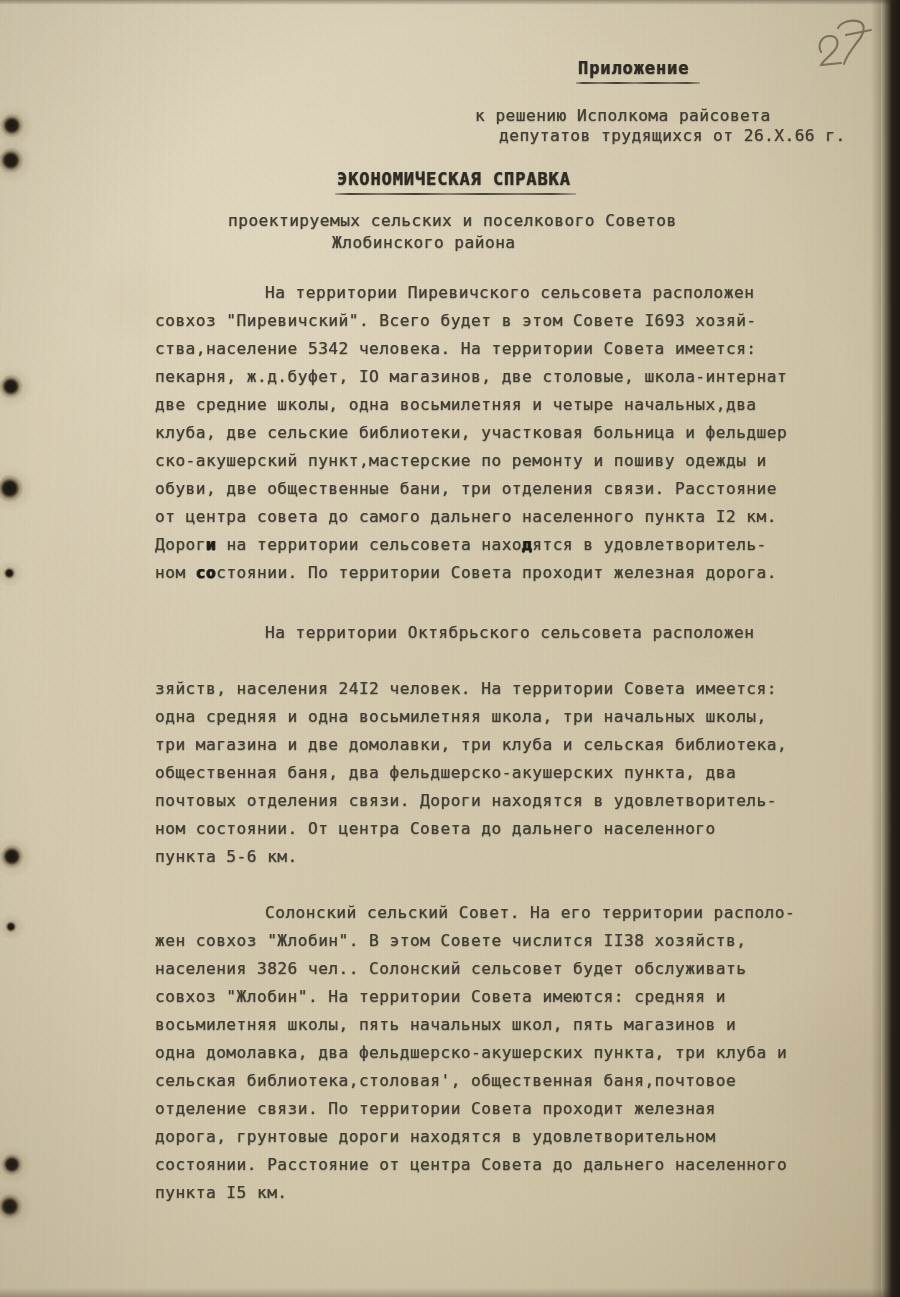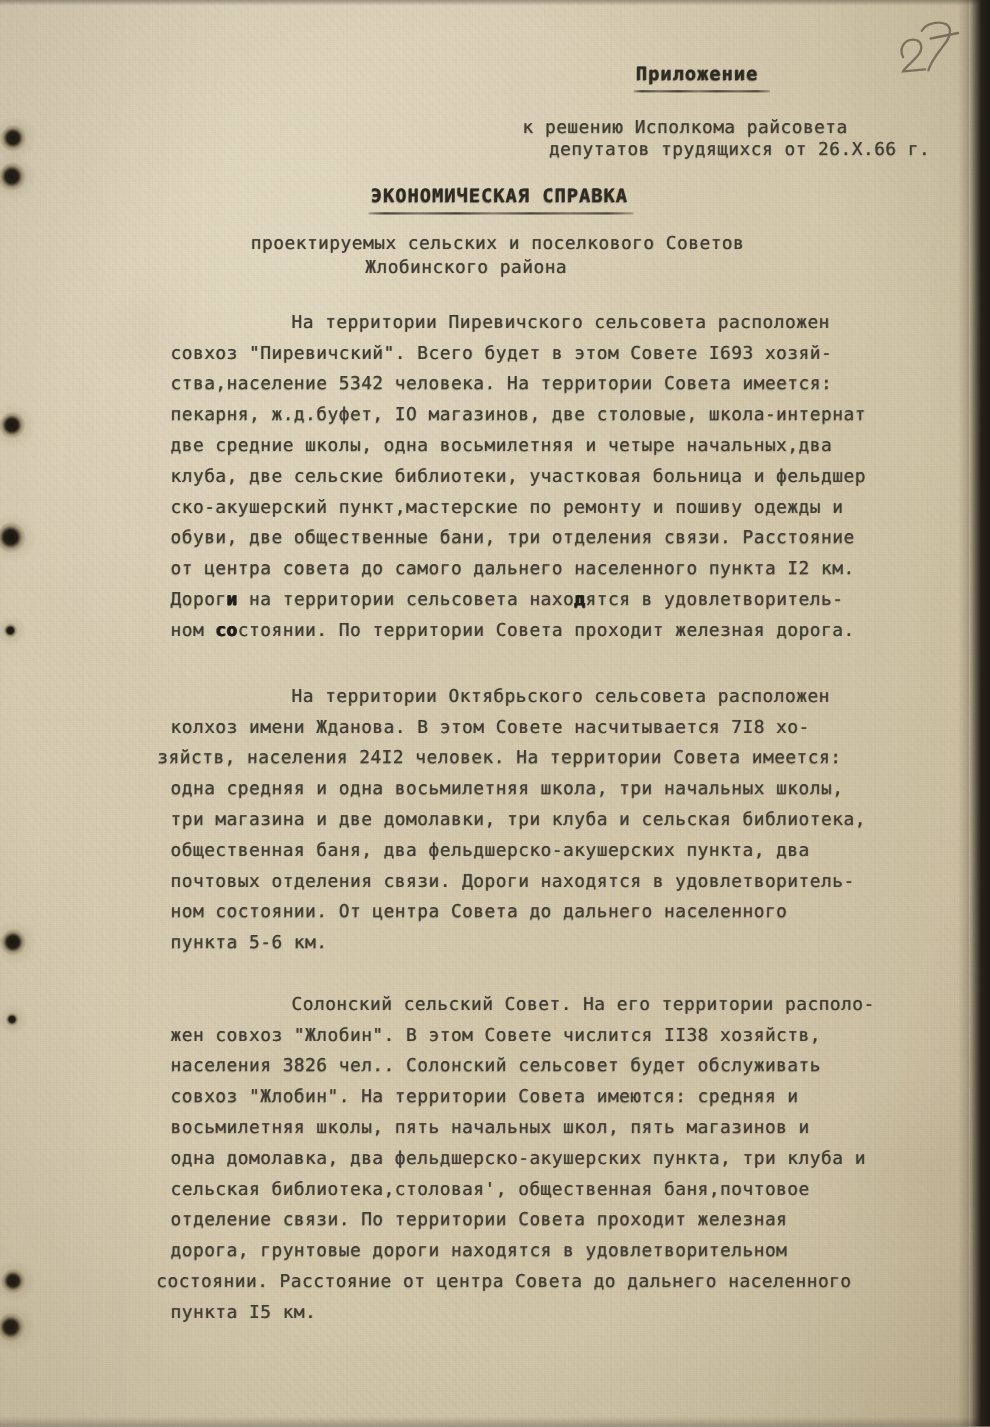--- a/index.html
+++ b/index.html
@@ -261,39 +261,38 @@
     <div class="tline" style="left:155px; top:423px;">клуба, две сельские библиотеки, участковая больница и фельдшер</div>
     <div class="tline" style="left:155px; top:451px;">ско-акушерский пункт,мастерские по ремонту и пошиву одежды и</div>
     <div class="tline" style="left:155px; top:479px;">обуви, две общественные бани, три отделения связи. Расстояние</div>
     <div class="tline" style="left:155px; top:507px;">от центра совета до самого дальнего населенного пункта I2 км.</div>
 
     <div class="tline" style="left:155px; top:535px;">Дорог<span class="fix">и</span> на территории сельсовета нахо<span class="fix">д</span>ятся в удовлетворитель-</div>
 
     <div class="tline" style="left:155px; top:563px;">ном <span class="fix">со</span>стоянии. По территории Совета проходит железная дорога.</div>
 
     <div class="tline" style="left:265px; top:623px;">На территории Октябрьского сельсовета расположен</div>
-    <div class="tline" style="left:155px; top:651px;">колхоз имени Жданова. В этом Совете насчитывается 7I8 хо-</div>
-    <div class="tline" style="left:143px; top:679px;">зяйств, населения 24I2 человек. На территории Совета имеется:</div>
+    <div class="tline" style="left:155px; top:679px;">зяйств, населения 24I2 человек. На территории Совета имеется:</div>
     <div class="tline" style="left:155px; top:707px;">одна средняя и одна восьмилетняя школа, три начальных школы,</div>
     <div class="tline" style="left:155px; top:735px;">три магазина и две домолавки, три клуба и сельская библиотека,</div>
     <div class="tline" style="left:155px; top:763px;text-align:right;">общественная баня, два фельдшерско-акушерских пункта, два</div>
     <div class="tline" style="left:155px; top:791px;">почтовых отделения связи. Дороги находятся в удовлетворитель-</div>
     <div class="tline" style="left:155px; top:819px;">ном состоянии. От центра Совета до дальнего населенного</div>
     <div class="tline" style="left:155px; top:847px;">пункта 5-6 км.</div>
 
     <div class="tline" style="left:265px; top:903px;">Солонский сельский Совет. На его территории располо-</div>
     <div class="tline" style="left:155px; top:931px;">жен совхоз "Жлобин". В этом Совете числится II38 хозяйств,</div>
     <div class="tline" style="left:155px; top:959px;">населения 3826 чел.. Солонский сельсовет будет обслуживать</div>
     <div class="tline" style="left:155px; top:987px;">совхоз "Жлобин". На территории Совета имеются: средняя и</div>
     <div class="tline" style="left:155px; top:1015px;">восьмилетняя школы, пять начальных школ, пять магазинов и</div>
     <div class="tline" style="left:155px; top:1043px;">одна домолавка, два фельдшерско-акушерских пункта, три клуба и</div>
     <div class="tline" style="left:155px; top:1099px;">отделение связи. По территории Совета проходит железная</div>
     <div class="tline" style="left:155px; top:1071px;">сельская библиотека,столовая', общественная баня,почтовое</div>
     <div class="tline" style="left:155px; top:1127px;">дорога, грунтовые дороги находятся в удовлетворительном</div>
-    <div class="tline" style="left:142px; top:1155px;">состоянии. Расстояние от центра Совета до дальнего населенного</div>
+    <div class="tline" style="left:155px; top:1155px;">состоянии. Расстояние от центра Совета до дальнего населенного</div>
     <div class="tline" style="left:155px; top:1183px;">пункта I5 км.</div>
 
   </div>
 
   <div class="ink-soften"></div>
   <div class="paper-vignette"></div>
 
   <div class="scan-edge-top"></div>
   <div class="scan-edge-bottom"></div>
   <div class="scan-edge-right-inner"></div>

